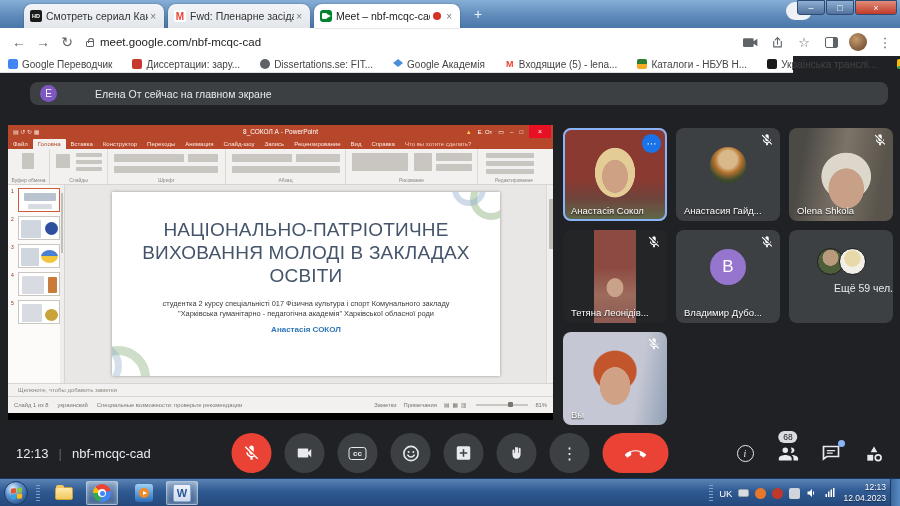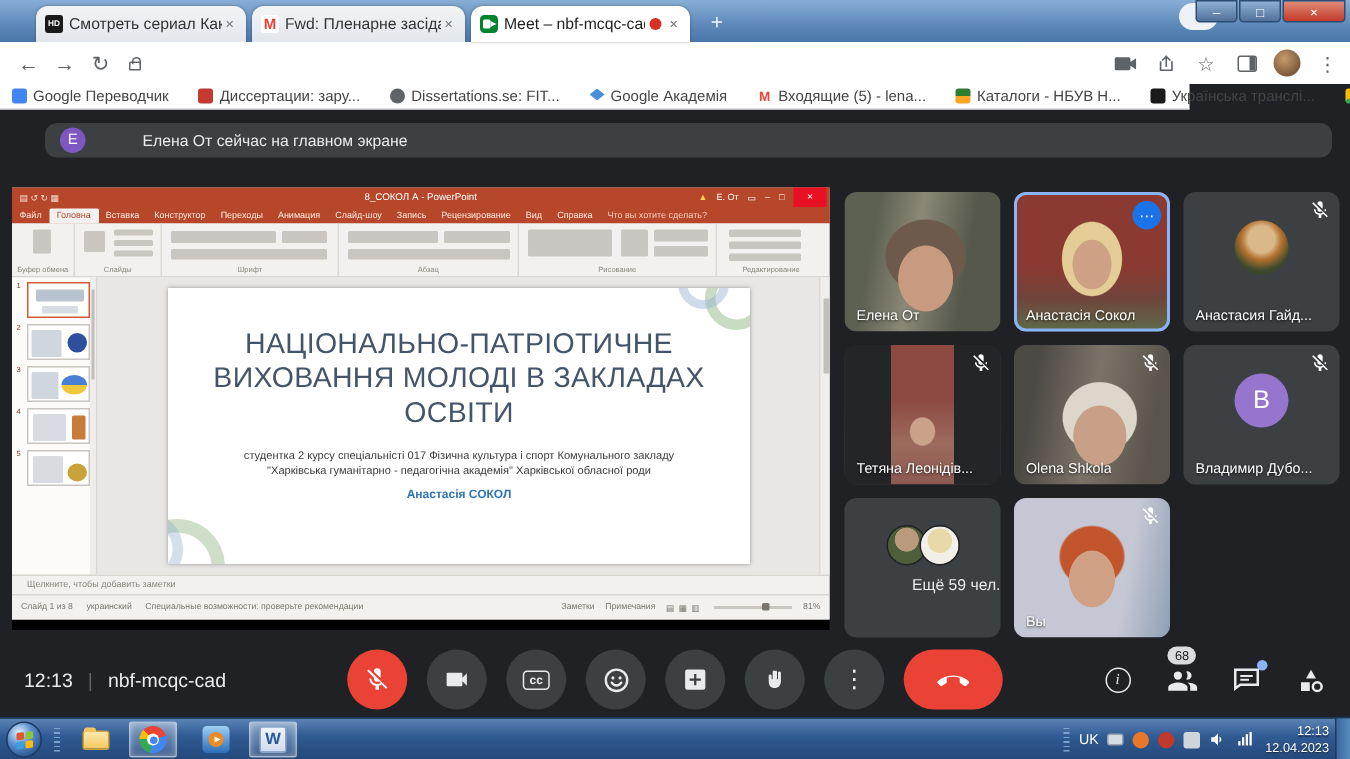--- a/index.html
+++ b/index.html
@@ -214,20 +214,21 @@
       <div class="winbtn close">×</div>
     </div>
   </div>
 
   <div class="toolbar">
     <div class="navbtn" style="left:8px;">←</div>
     <div class="navbtn" style="left:32px;">→</div>
     <div class="navbtn" style="left:56px;">↻</div>
     <div class="omnibox">
       <span class="lock"></span>
+      <span>meet.google.com/nbf-mcqc-cad</span>
     </div>
     <div class="tb-icons">
       <span class="tb-ic">
         <svg width="15" height="11" viewBox="0 0 24 16">
             <path fill="#5f6368" d="M15 1H2a2 2 0 0 0-2 2v10a2 2 0 0 0 2 2h13a2 2 0 0 0 2-2v-3l6 4V2l-6 4V3a2 2 0 0 0-2-2z"></path>
           </svg>
       </span>
       <span class="tb-ic">
         <svg width="13" height="13" viewBox="0 0 24 24">
             <path fill="none" stroke="#5f6368" stroke-width="2" d="M5 9v11h14V9M12 16V2m-5 6 5-5 5 5"></path>
@@ -413,45 +414,42 @@
           <span>Примечания</span>
           <span style="letter-spacing:3px;">▤▦▥</span>
           <span class="zoombar"></span>
           <span>81%</span>
         </span>
       </div>
     </div>
   </div>
 
   <div class="tiles">
-    <div class="tile v-elena">
-      <span class="pname">Елена От</span>
-    </div>
     <div class="tile v-sokol speaking">
       <span class="opt-dot">⋯</span>
       <span class="pname">Анастасія Сокол</span>
     </div>
     <div class="tile">
       <span class="pavatar av-gaid"></span>
       <svg class="micoff" viewBox="0 0 24 24">
           <path fill="#fff" d="M15 10.6V5a3 3 0 0 0-6 0v.2l6 5.4zM19 11h-1.7c0 .6-.1 1.1-.3 1.6l1.3 1.2c.4-.9.7-1.8.7-2.8zM4.3 3 3 4.3l6 6V11a3 3 0 0 0 4.7 2.5l1.5 1.4A5.3 5.3 0 0 1 6.7 11H5c0 3.2 2.4 5.9 5.5 6.5V21h3v-3.5c.9-.2 1.7-.5 2.4-1l3.8 3.8 1.3-1.3L4.3 3z"></path>
         </svg>
       <span class="pname">Анастасия Гайд...</span>
     </div>
+    <div class="tile v-olena">
+      <svg class="micoff" viewBox="0 0 24 24">
+          <path fill="#fff" d="M15 10.6V5a3 3 0 0 0-6 0v.2l6 5.4zM19 11h-1.7c0 .6-.1 1.1-.3 1.6l1.3 1.2c.4-.9.7-1.8.7-2.8zM4.3 3 3 4.3l6 6V11a3 3 0 0 0 4.7 2.5l1.5 1.4A5.3 5.3 0 0 1 6.7 11H5c0 3.2 2.4 5.9 5.5 6.5V21h3v-3.5c.9-.2 1.7-.5 2.4-1l3.8 3.8 1.3-1.3L4.3 3z"></path>
+        </svg>
+      <span class="pname">Olena Shkola</span>
+    </div>
     <div class="tile v-tetyana">
       <svg class="micoff" viewBox="0 0 24 24">
           <path fill="#fff" d="M15 10.6V5a3 3 0 0 0-6 0v.2l6 5.4zM19 11h-1.7c0 .6-.1 1.1-.3 1.6l1.3 1.2c.4-.9.7-1.8.7-2.8zM4.3 3 3 4.3l6 6V11a3 3 0 0 0 4.7 2.5l1.5 1.4A5.3 5.3 0 0 1 6.7 11H5c0 3.2 2.4 5.9 5.5 6.5V21h3v-3.5c.9-.2 1.7-.5 2.4-1l3.8 3.8 1.3-1.3L4.3 3z"></path>
         </svg>
       <span class="pname">Тетяна Леонідів...</span>
-    </div>
-    <div class="tile v-olena">
-      <svg class="micoff" viewBox="0 0 24 24">
-          <path fill="#fff" d="M15 10.6V5a3 3 0 0 0-6 0v.2l6 5.4zM19 11h-1.7c0 .6-.1 1.1-.3 1.6l1.3 1.2c.4-.9.7-1.8.7-2.8zM4.3 3 3 4.3l6 6V11a3 3 0 0 0 4.7 2.5l1.5 1.4A5.3 5.3 0 0 1 6.7 11H5c0 3.2 2.4 5.9 5.5 6.5V21h3v-3.5c.9-.2 1.7-.5 2.4-1l3.8 3.8 1.3-1.3L4.3 3z"></path>
-        </svg>
-      <span class="pname">Olena Shkola</span>
     </div>
     <div class="tile">
       <span class="pavatar letter">В</span>
       <svg class="micoff" viewBox="0 0 24 24">
           <path fill="#fff" d="M15 10.6V5a3 3 0 0 0-6 0v.2l6 5.4zM19 11h-1.7c0 .6-.1 1.1-.3 1.6l1.3 1.2c.4-.9.7-1.8.7-2.8zM4.3 3 3 4.3l6 6V11a3 3 0 0 0 4.7 2.5l1.5 1.4A5.3 5.3 0 0 1 6.7 11H5c0 3.2 2.4 5.9 5.5 6.5V21h3v-3.5c.9-.2 1.7-.5 2.4-1l3.8 3.8 1.3-1.3L4.3 3z"></path>
         </svg>
       <span class="pname">Владимир Дубо...</span>
     </div>
     <div class="tile">
       <span class="duo">

